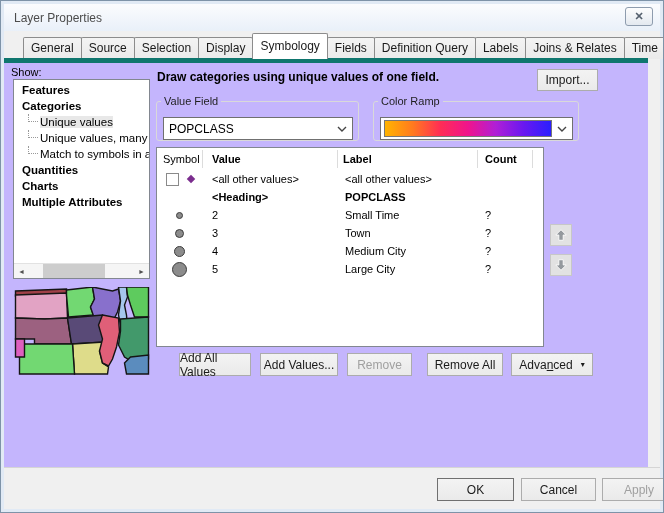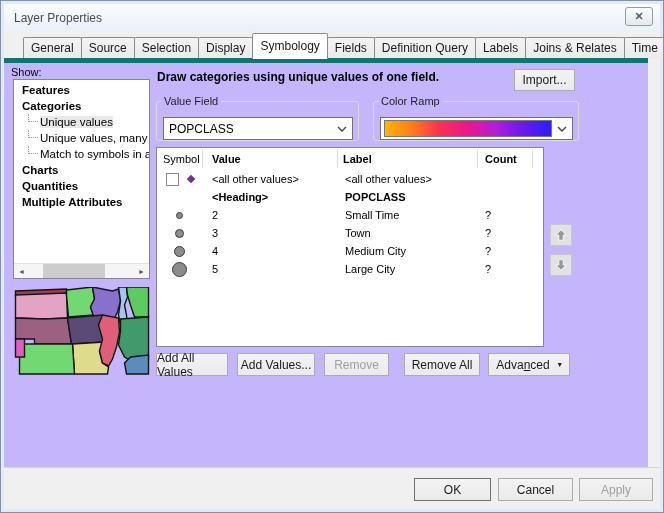--- a/index.html
+++ b/index.html
@@ -44,21 +44,21 @@
   .hs-arrow { width:15px; height:14px; display:flex; align-items:center; justify-content:center;
               font-size:7px; color:#505050; background:#f5f5f5; }
   .hs-track { flex:1; position:relative; }
   .hs-thumb { position:absolute; left:14px; top:0; width:62px; height:14px; background:#cdcdcd; }
 
   .map-preview { position:absolute; left:10px; top:224px; width:136px; height:88px; }
 
   
   .draw-heading { position:absolute; left:153px; top:7px; width:350px; font-size:12px; font-weight:bold; color:#000; }
   .btn { background:linear-gradient(#f3f3f3,#eaeaea); border:1px solid #acacac; font-size:12px;
-         color:#1a1a1a; display:flex; align-items:center; justify-content:center; cursor:default; }
+         color:#1a1a1a; display:flex; align-items:center; justify-content:center; cursor:default;margin-left:23px; }
   .btn.disabled { color:#a0a0a0; }
   .import-btn { position:absolute; left:510px; top:6px; width:61px; height:22px; }
 
   fieldset { position:absolute; border:1px solid #d9d9d9; border-radius:3px; }
   fieldset legend { font-size:11px; color:#1f1f1f; margin-left:4px; padding:0 3px; }
   .fs-value { left:152px; top:32px; width:203px; height:46px; }
   .fs-ramp  { left:369px; top:32px; width:206px; height:46px; }
 
   .combo { position:absolute; background:#fff; border:1px solid #707070; height:23px; display:flex; align-items:center; }
   .combo-value { flex:1; font-size:12px; padding-left:5px; color:#000; white-space:nowrap; overflow:hidden; }
@@ -138,22 +138,22 @@
   <div class="page">
 
     <div class="show-label">Show:</div>
     <div class="tree-box">
       <div style="padding-top:2px;">
           <div class="tree-item bold"><span class="lbl">Features</span></div>
           <div class="tree-item bold"><span class="lbl">Categories</span></div>
           <div class="tree-item child selected"><span class="conn"></span><span class="lbl">Unique values</span></div>
           <div class="tree-item child"><span class="conn"></span><span class="lbl">Unique values, many</span></div>
           <div class="tree-item child"><span class="conn"></span><span class="lbl">Match to symbols in a</span></div>
+          <div class="tree-item bold"><span class="lbl">Quantities</span></div>
           <div class="tree-item bold"><span class="lbl">Charts</span></div>
-          <div class="tree-item bold"><span class="lbl">Quantities</span></div>
           <div class="tree-item bold"><span class="lbl">Multiple Attributes</span></div>
         </div>
       <div class="tree-hscroll">
         <div class="hs-arrow">◄</div>
         <div class="hs-track">
           <div class="hs-thumb"></div>
         </div>
         <div class="hs-arrow">►</div>
       </div>
     </div>

